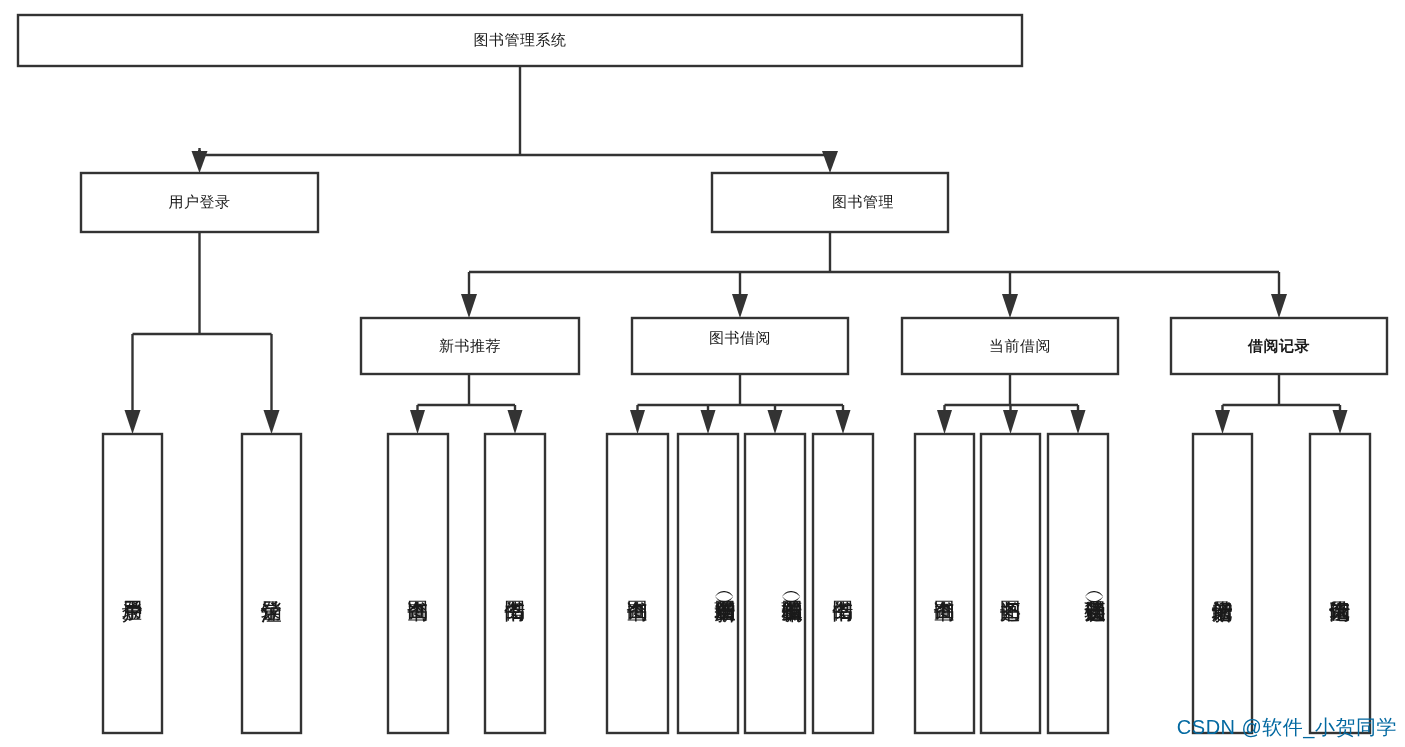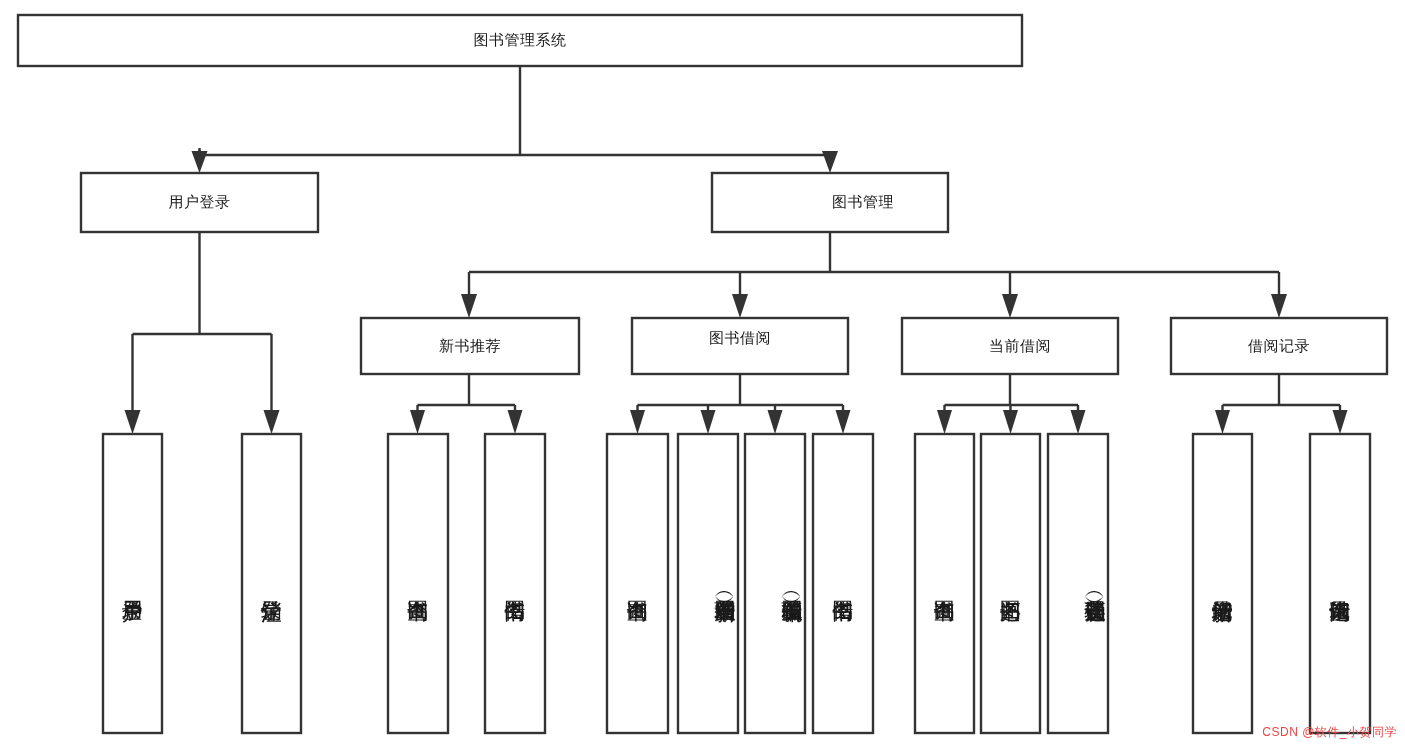--- a/index.html
+++ b/index.html
@@ -62,22 +62,22 @@
     line-height: 1.22;
     writing-mode: vertical-rl;
     text-orientation: upright;
     text-align: center;
     pointer-events: none;
   }
   .watermark {
     position: absolute;
     right: 8px;
     bottom: 6px;
-    color: #ef4444;
-    font-size: 12px;
+    color: #0369a1;
+    font-size: 20px;
     letter-spacing: 0.5px;
     white-space: nowrap;
     user-select: none;
   }
 </style>
 </head>
 <body>
 
 <div id="diagram-root">
 
@@ -197,21 +197,21 @@
   </svg>
 
   <div class="node-label-h" style="left:18px; top:15px; width:1004px; height:51px;">图书管理系统</div>
 
   <div class="node-label-h" style="left:81px; top:173px; width:237px; height:59px;text-align:right;">用户登录</div>
   <div class="node-label-h" style="left:712px; top:173px; width:236px; height:59px;padding-left:33px;">图书管理</div>
 
   <div class="node-label-h" style="left:361px; top:318px; width:218px; height:56px;">新书推荐</div>
   <div class="node-label-h" style="left:632px; top:318px; width:216px; height:40px;">图书借阅</div>
   <div class="node-label-h" style="left:902px; top:318px; width:236px; height:56px;">当前借阅</div>
-  <div class="node-label-h" style="left:1171px; top:318px; width:216px; height:56px;">借阅记录</div>
+  <div class="node-label-h" style="left:1171px; top:318px; width:216px; height:56px;font-weight:bold;">借阅记录</div>
 
   <div class="node-label-v" style="left:103px; top:434px; width:59px; height:299px;">用户登录</div>
   <div class="node-label-v" style="left:242px; top:434px; width:59px; height:299px;">注销登录</div>
   <div class="node-label-v" style="left:388px; top:434px; width:60px; height:299px;">查询图书</div>
   <div class="node-label-v" style="left:485px; top:434px; width:60px; height:299px;">借阅图书</div>
   <div class="node-label-v" style="left:607px; top:434px; width:61px; height:299px;">查询图书</div>
   <div class="node-label-v" style="left:678px; top:434px; width:60px; height:299px; align-items:flex-start;">新增图书（管理员）</div>
   <div class="node-label-v" style="left:745px; top:434px; width:60px; height:299px; align-items:flex-start;">编辑图书（管理员）</div>
   <div class="node-label-v" style="left:813px; top:434px; width:60px; height:299px;">借阅图书</div>
   <div class="node-label-v" style="left:915px; top:434px; width:59px; height:299px;">查询图书</div>

